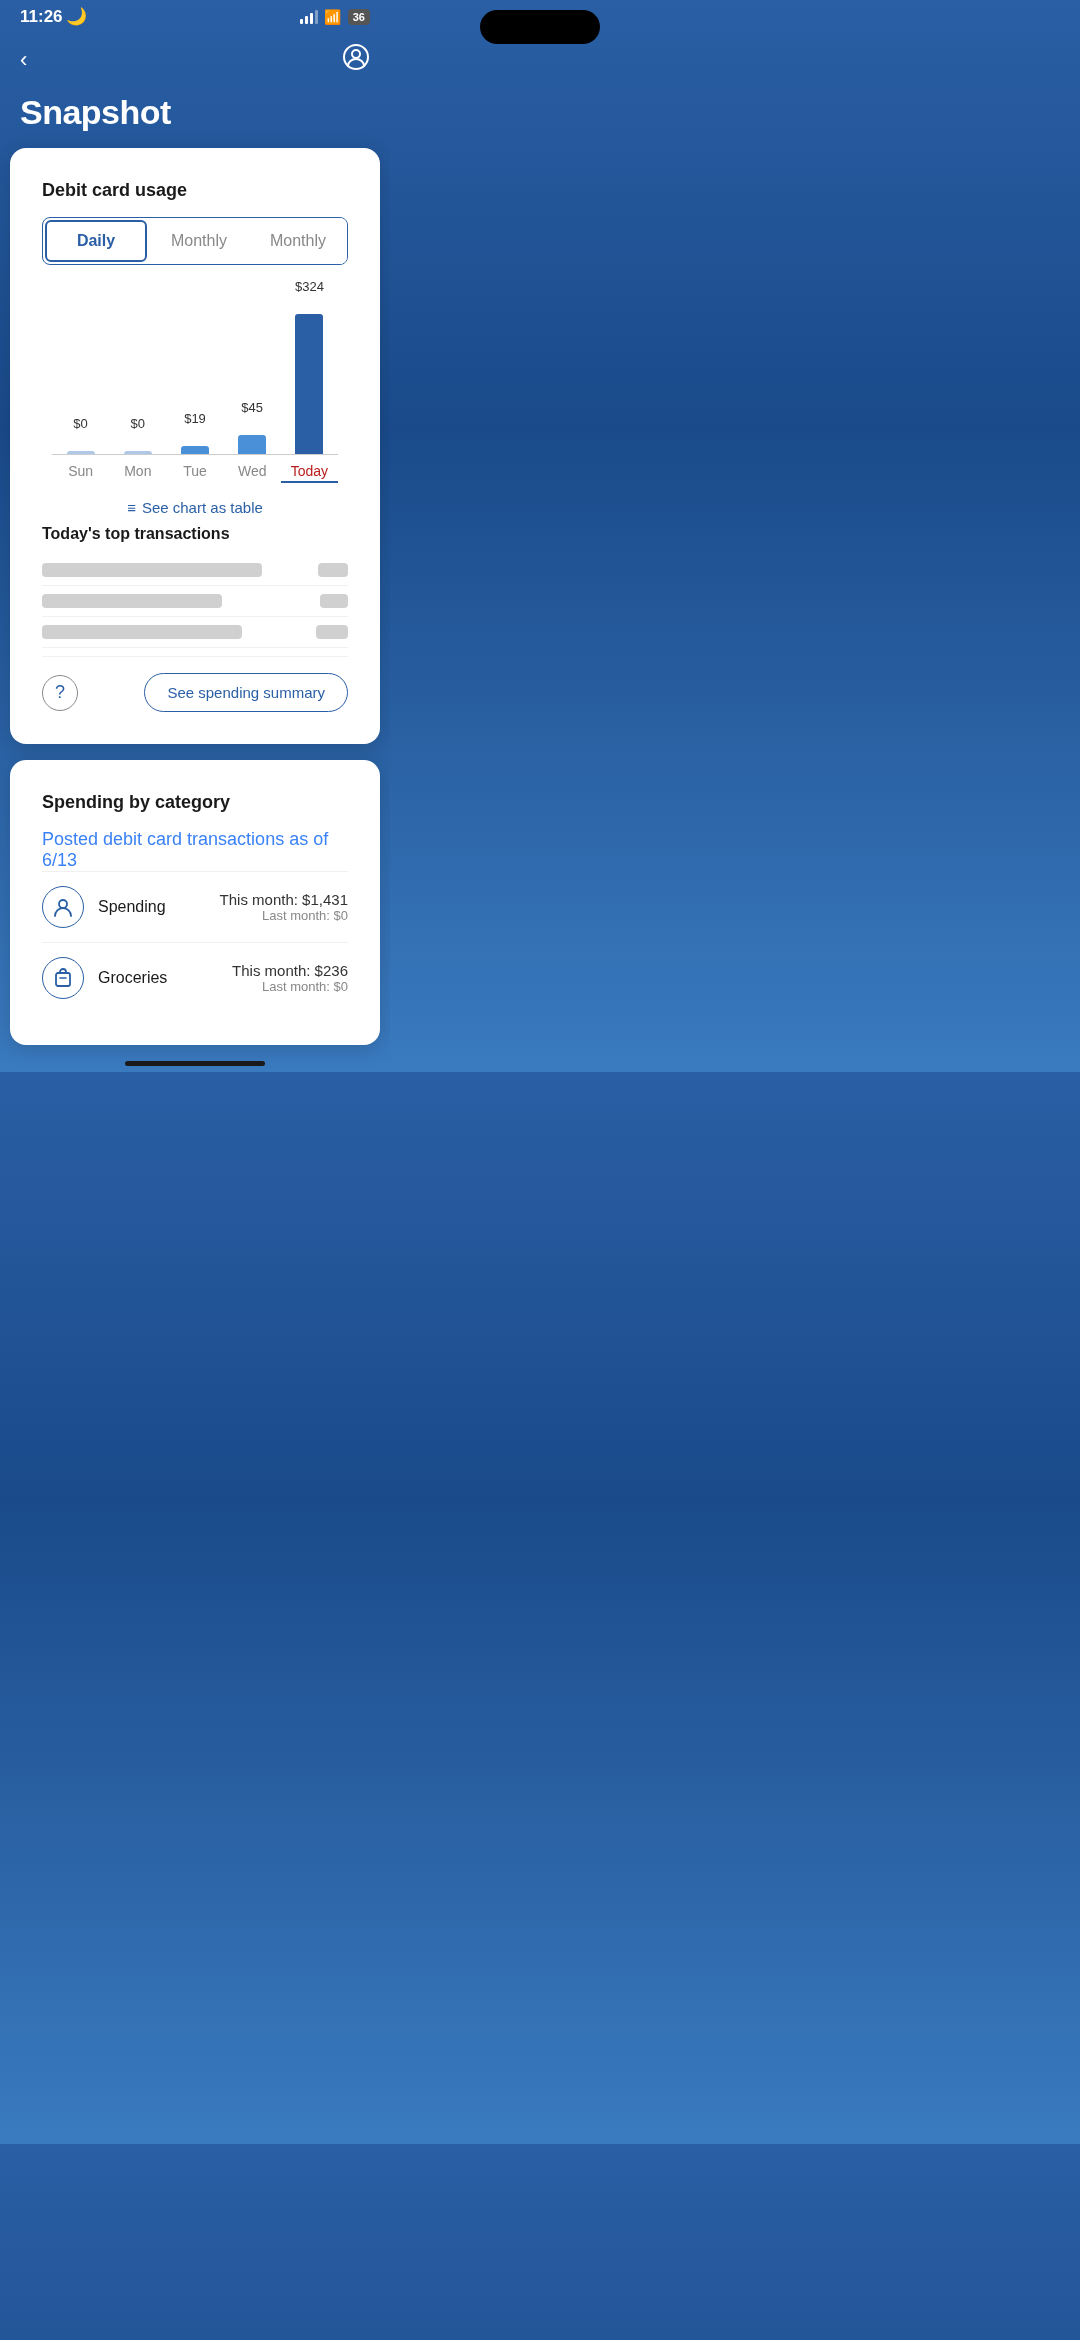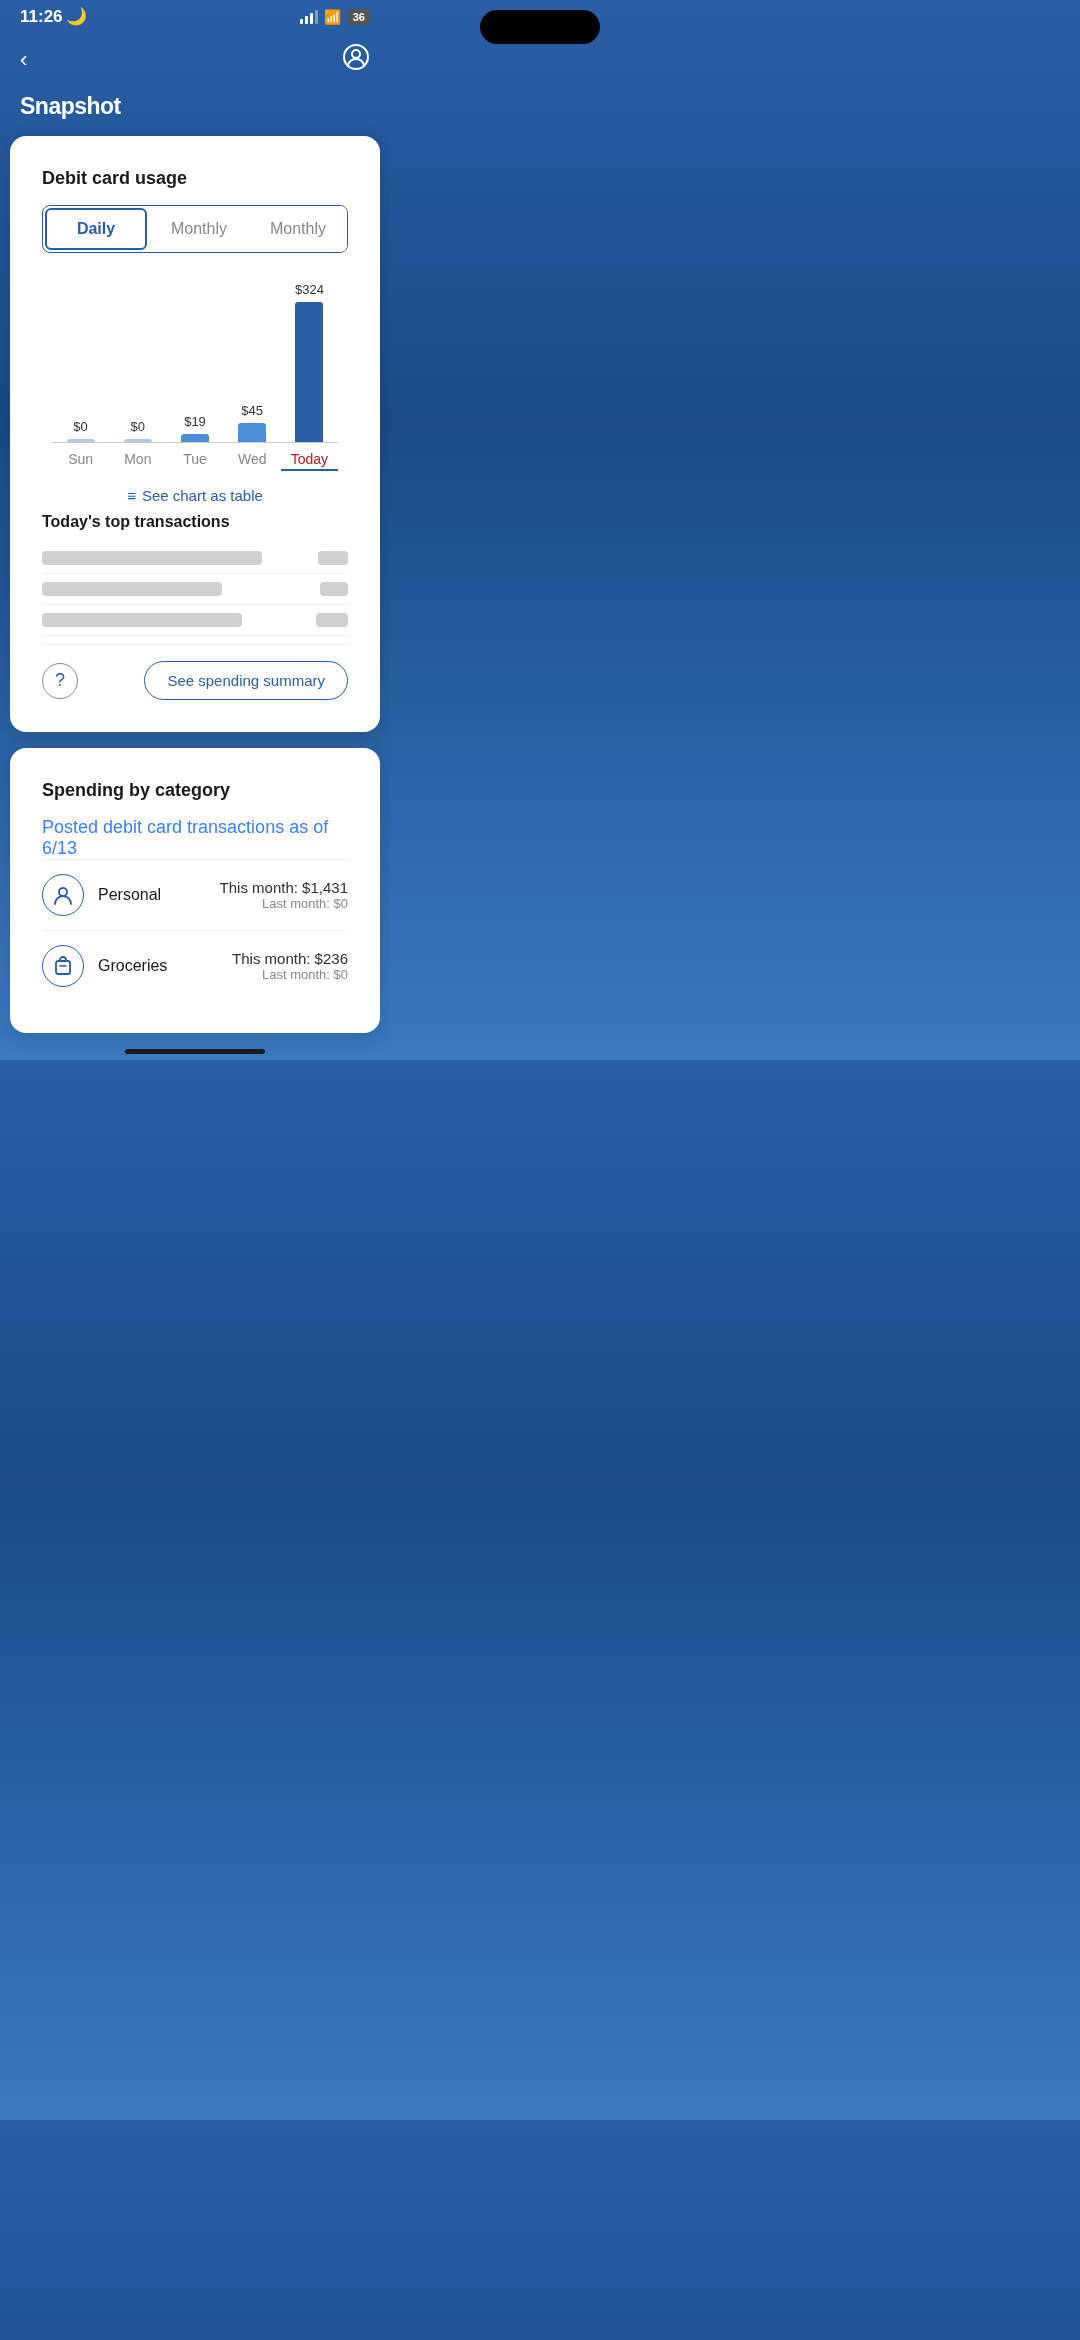--- a/index.html
+++ b/index.html
@@ -55,21 +55,21 @@
     .nav-icon {
       font-size: 22px;
       color: white;
       cursor: pointer;
     }
 
     
     .page-title {
       padding: 4px 20px 16px;
       color: white;
-      font-size: 23px;
+      font-size: 34px;
       font-weight: 700;
       letter-spacing: -0.5px;
     }
 
     
     .card {
       background: white;
       border-radius: 16px;
       margin: 0 10px 16px;
       padding: 32px;
@@ -125,21 +125,21 @@
       align-items: flex-end;
       justify-content: space-around;
       height: 160px;
       border-bottom: 1.5px solid #ccc;
       padding-bottom: 0;
     }
     .bar-group {
       display: flex;
       flex-direction: column;
       align-items: center;
-      gap: 2px;
+      gap: 17px;
       flex: 1;
     }
     .bar-label-top {
       font-size: 13px;
       color: #333;
       text-align: center;
       min-height: 18px;
     }
     .bar {
       width: 28px;
@@ -452,21 +452,21 @@
   <div class="card-title">Spending by category</div>
   <div class="category-subtitle">Posted debit card transactions as of 6/13</div>
 
   <div class="category-row">
     <div class="category-icon">
       <svg width="22" height="22" viewBox="0 0 22 22" fill="none" xmlns="http://www.w3.org/2000/svg">
         <circle cx="11" cy="8" r="4" stroke="#2a5fa5" stroke-width="1.8"></circle>
         <path d="M3 20c0-4.4 3.6-8 8-8s8 3.6 8 8" stroke="#2a5fa5" stroke-width="1.8" stroke-linecap="round"></path>
       </svg>
     </div>
-    <span class="category-name">Personal</span>
+    <span class="category-name">Spending</span>
     <div class="category-amounts">
       <div class="category-this-month">This month: $1,431</div>
       <div class="category-last-month">Last month: $0</div>
     </div>
   </div>
 
   <div class="category-row">
     <div class="category-icon">
       <svg width="22" height="22" viewBox="0 0 22 22" fill="none" xmlns="http://www.w3.org/2000/svg">
         <rect x="4" y="6" width="14" height="13" rx="2" stroke="#2a5fa5" stroke-width="1.8"></rect>

